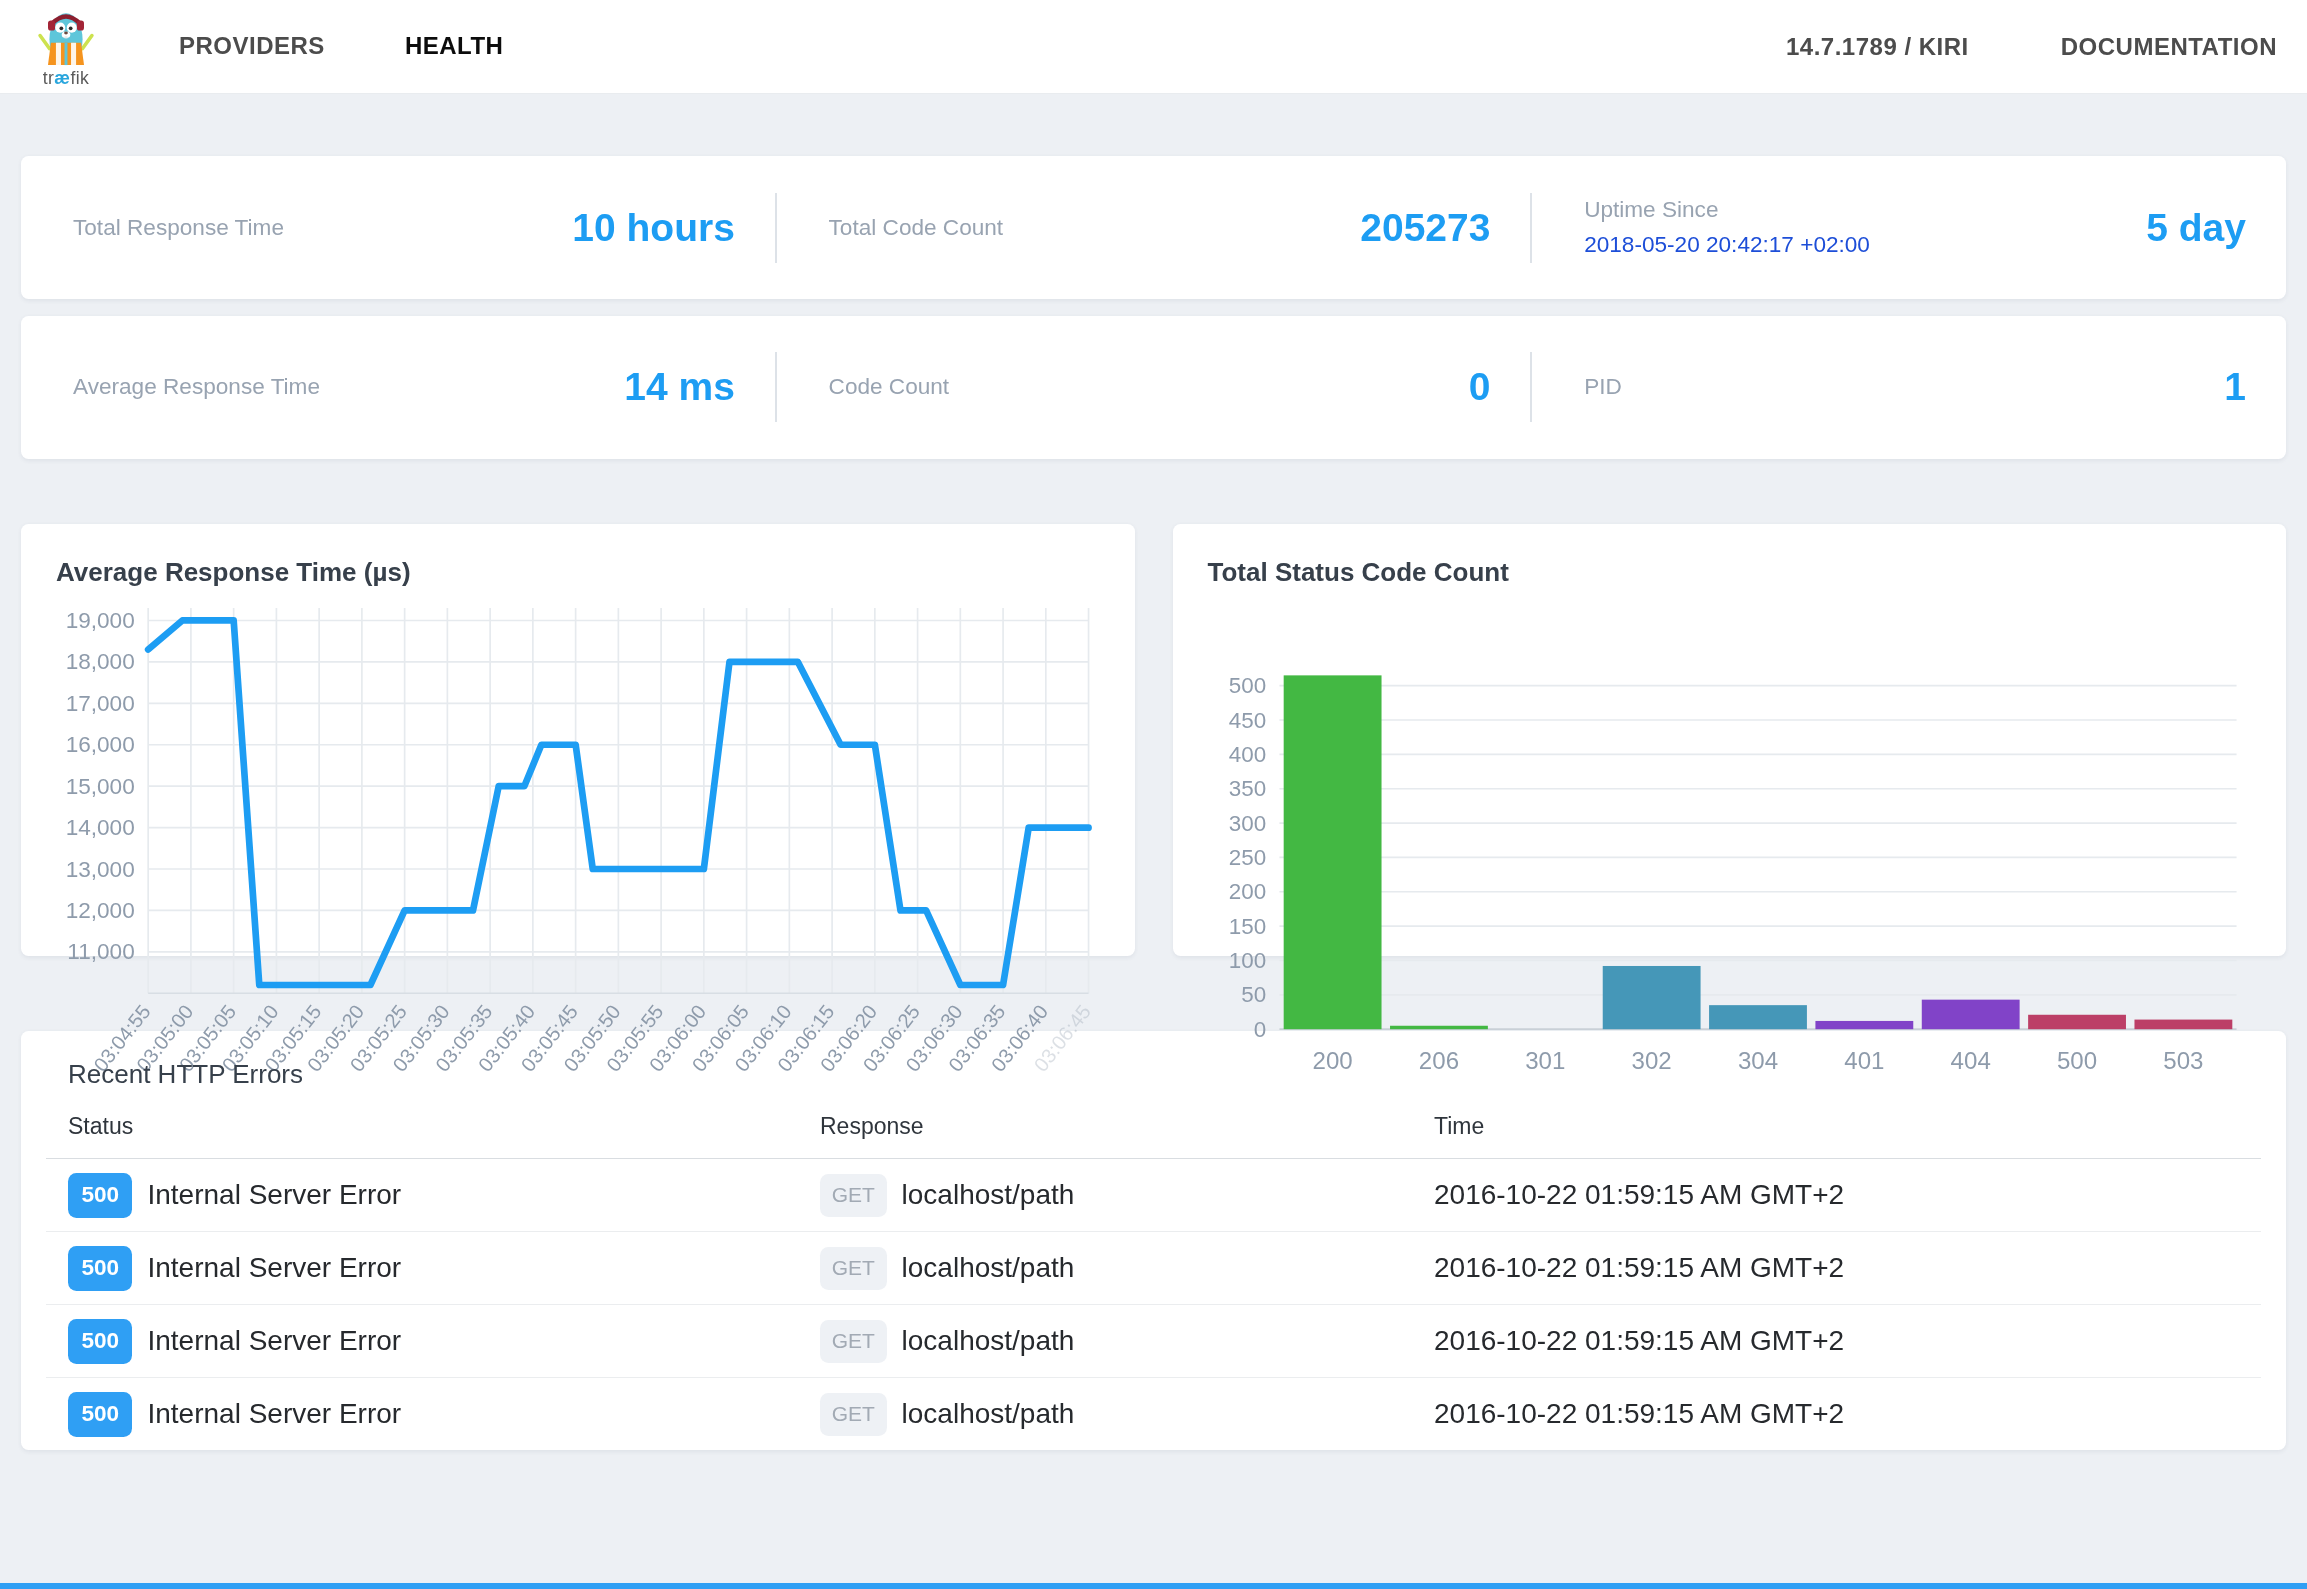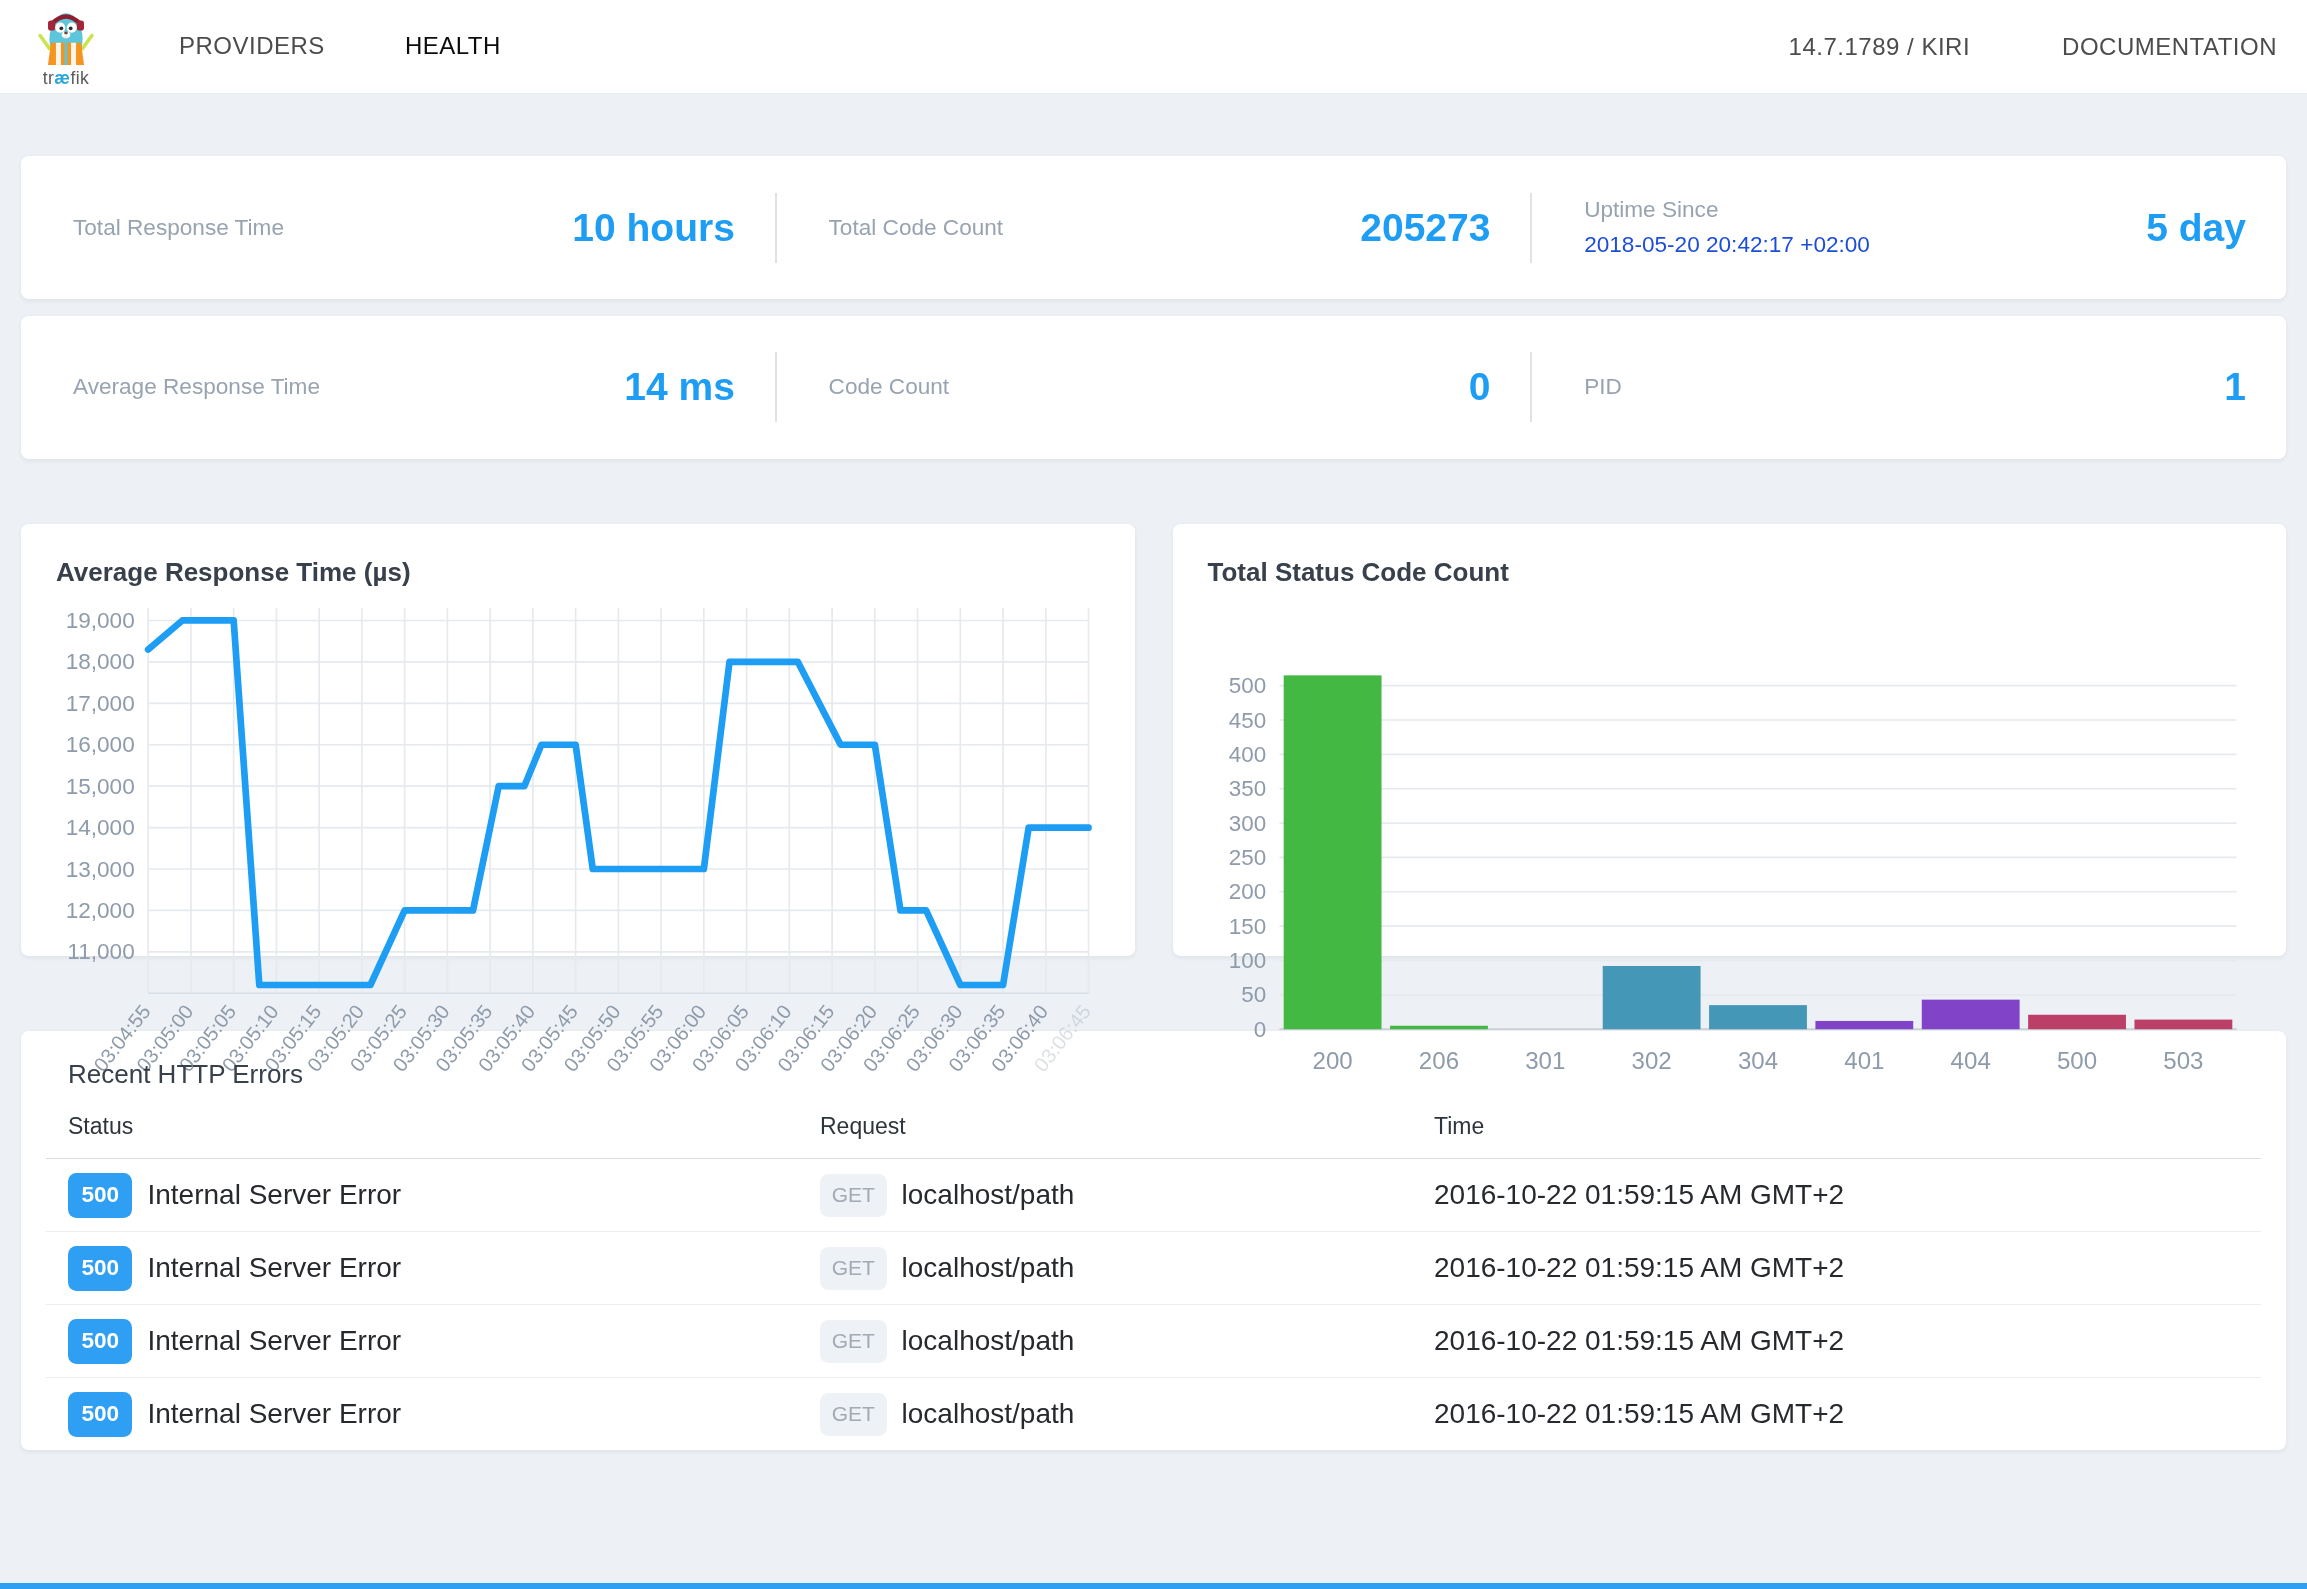--- a/index.html
+++ b/index.html
@@ -12,21 +12,21 @@
   .nav{
     height:94px;background:#fff;display:flex;align-items:center;
     padding:0 30px;box-sizing:border-box;justify-content:space-between;
     border-bottom:0.8px solid #e9ecef;
   }
   .nav-left,.nav-right{display:flex;align-items:center;}
   .logo{display:flex;flex-direction:column;align-items:center;margin-right:77px;line-height:1;}
   .brand{font-size:17.6px;color:#5a5a5a;margin-top:0.8px;letter-spacing:0.4px;}
   .brand .ae{color:#2aa6dd;font-weight:bold;}
   .nav-item{
-    font-size:24px;font-weight:normal;letter-spacing:0.5px;color:#4c4c4c;
+    font-size:24px;font-weight:bold;letter-spacing:0.5px;color:#4c4c4c;
     margin-right:80px;text-decoration:none;cursor:pointer;
   }
   .nav-item.active{color:#0c0c0c;}
   .nav-right .nav-item{margin-right:0;margin-left:92px;}
   
   .content{padding:62px 21px 0 21px;box-sizing:border-box;}
   .card{
     background:#fff;border-radius:7.5px;
     box-shadow:0 1.7px 4.2px rgba(40,60,80,.07);
   }
@@ -262,21 +262,21 @@
             <rect x="1127.12" y="513.4230769230769" width="117.76" height="11.576923076923094" fill="#bc3f67"></rect>
             <text x="1186" y="573" text-anchor="middle" font-size="29" fill="#8e9bab">503</text>
           </svg></div>
     </div>
   </div>
 
   <div class="card table-card">
     <h3 class="table-title">Recent HTTP Errors</h3>
     <div class="tbl-head">
       <span>Status</span>
-      <span>Request</span>
+      <span>Response</span>
       <span>Time</span>
     </div>
     <div id="error-rows">
   <div class="tbl-row">
     <div class="cell">
       <span class="badge-status">500</span>
       <span class="row-text">Internal Server Error</span>
     </div>
     <div class="cell">
       <span class="badge-method">GET</span>

